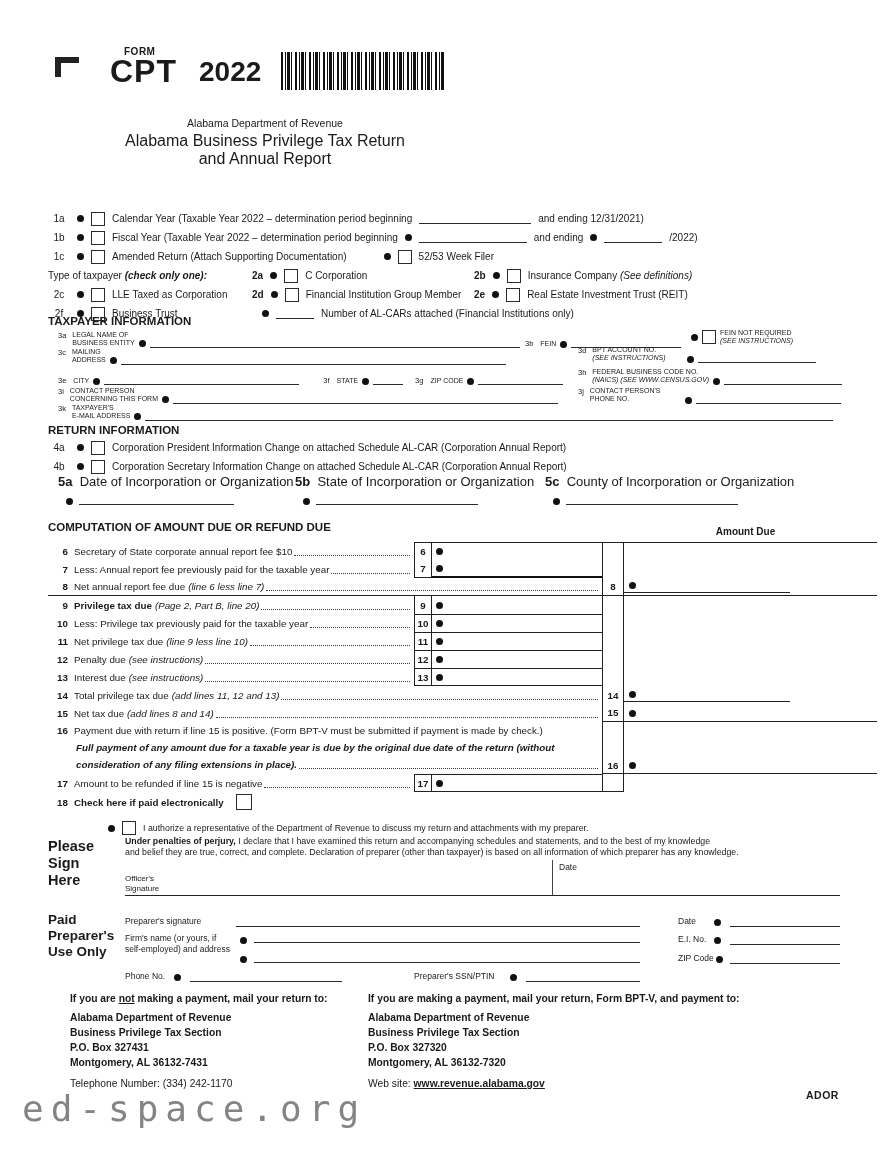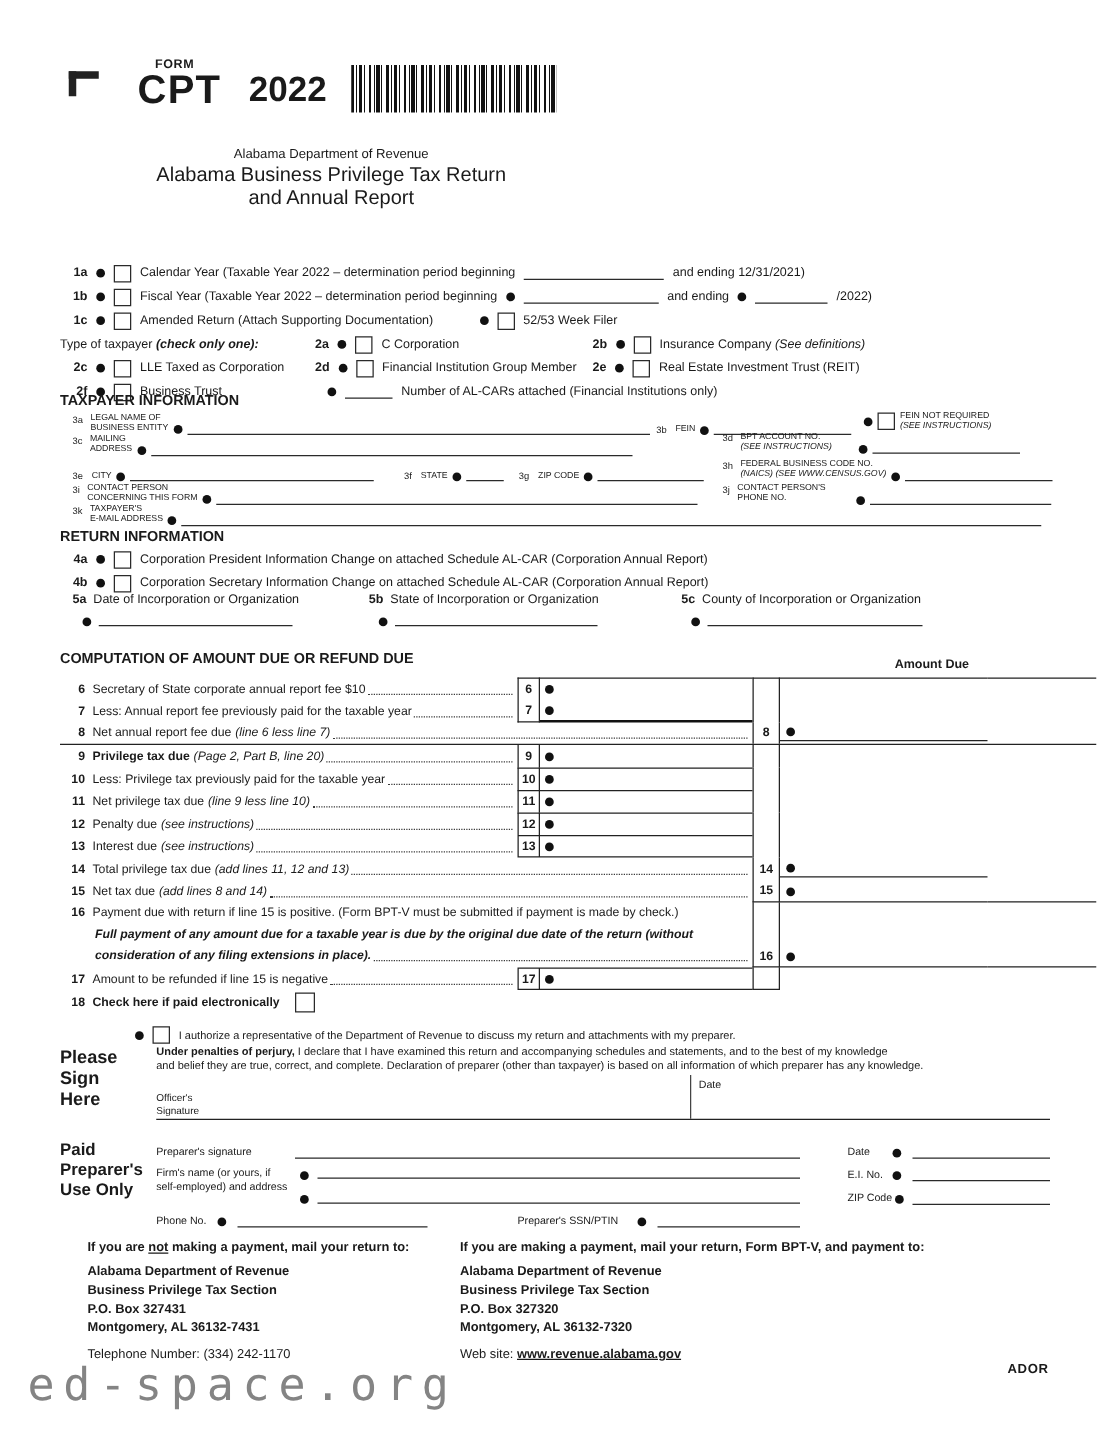--- a/index.html
+++ b/index.html
@@ -18,33 +18,33 @@
   .hdr .cpt{font-size:32px;font-weight:bold;letter-spacing:1px;line-height:.92}
   .hdr .yr{font-size:28px;font-weight:bold;margin-left:22px;line-height:1}
   .barcode{left:281px;top:52px;width:164px;height:38px;background:repeating-linear-gradient(90deg,#111 0 2px,#fff 2px 4px,#111 4px 5px,#fff 5px 6px,#111 6px 9px,#fff 9px 10px,#111 10px 11px,#fff 11px 14px)}
   .titles{left:0;top:117px;width:530px;text-align:center}
   .titles .dept{font-size:10.5px}
   .titles .t1{font-size:16px;margin-top:3px}
   .titles .t2{font-size:16px}
   
   .filing{left:48px;top:209px;width:829px}
   .frow{display:flex;align-items:center;height:19px;font-size:10px;column-gap:7px;position:relative}
-  .fnum{font-weight:bold;width:22px;text-align:right;flex:0 0 auto}
+  .fnum{font-weight:normal;width:22px;text-align:center;flex:0 0 auto}
   .grp{display:flex;align-items:center;column-gap:7px;position:absolute;top:0;height:19px}
   
   .sect{font-size:11.5px;font-weight:bold}
   
   .tinfo{left:48px;top:315px;width:829px;height:108px}
   .sl{font-size:7px;line-height:1.2;text-transform:uppercase}
   .snum{font-size:7.5px;font-weight:normal;margin-right:3px}
   .fld{position:absolute;display:flex;align-items:flex-end;column-gap:4px}
   .lblk{display:flex;column-gap:3px}
   
   .rinfo{left:48px;top:424px;width:829px;height:92px}
-  .col5{position:absolute;top:50px;font-size:10px}
+  .col5{position:absolute;top:50px;font-size:13px}
   .col5 .ln{display:flex;align-items:flex-end;column-gap:6px;margin-top:5px;margin-left:8px}
   
   .comp{left:48px;top:517px;width:829px}
   .comphead{position:relative;height:25px}
   .amtduelbl{position:absolute;left:640px;top:9px;width:115px;text-align:center;font-size:10px;font-weight:bold}
   .crow{display:flex;height:18px;font-size:9.8px;align-items:stretch}
   .cA{width:366px;display:flex;align-items:center;overflow:hidden}
   .cA2{width:554px;display:flex;align-items:center;overflow:hidden}
   .rnum{width:20px;font-weight:bold;text-align:right;margin-right:6px;flex:0 0 auto}
   .lead{flex:1;border-bottom:1.8px dotted #3a3a3a;height:1px;align-self:flex-end;margin:0 4px 4px 2px;min-width:8px}

